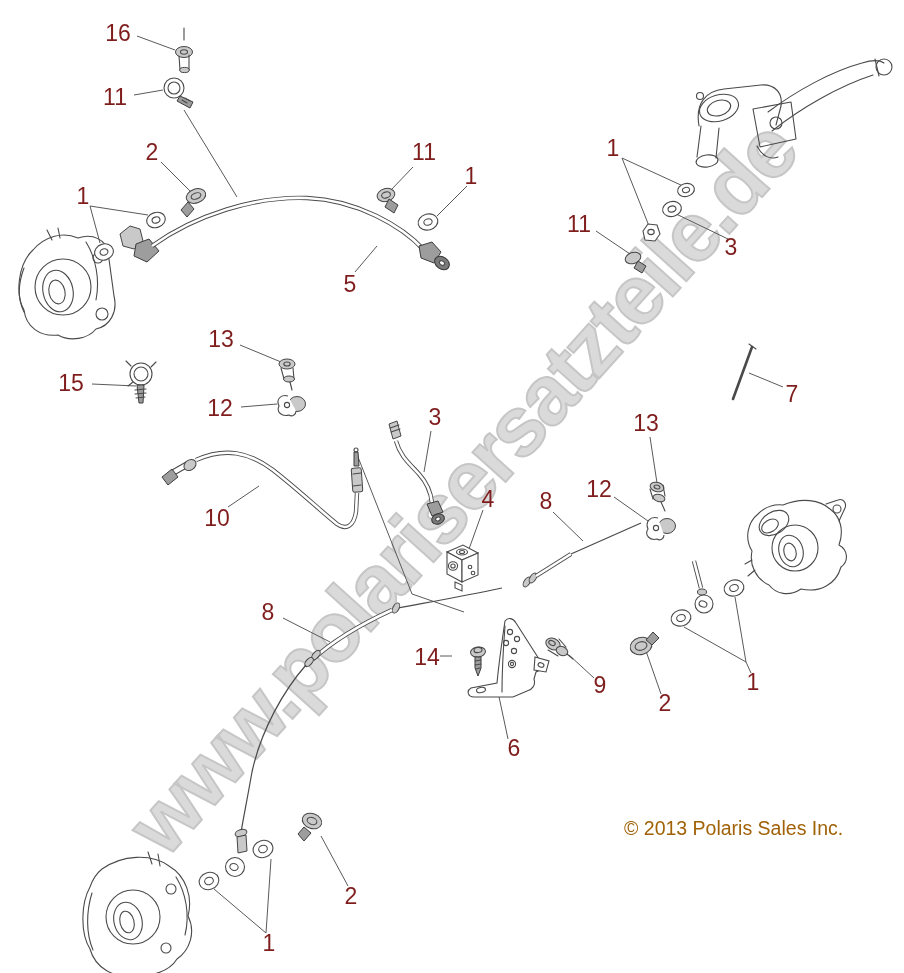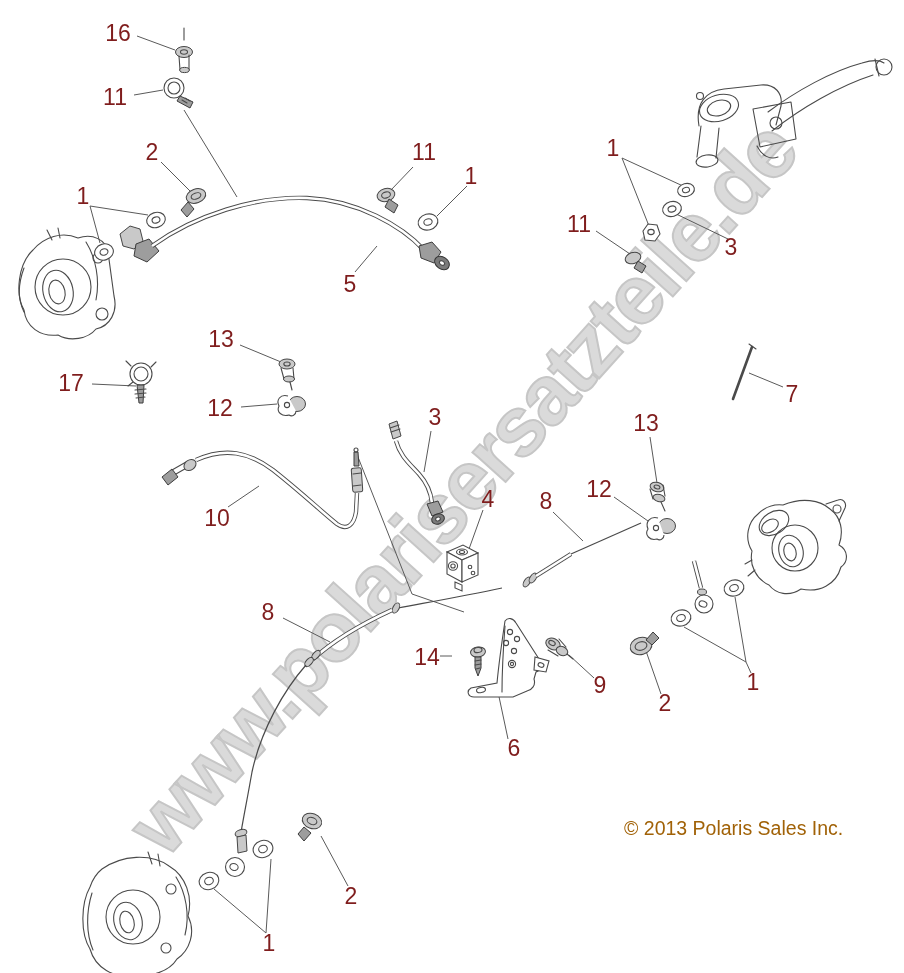--- a/index.html
+++ b/index.html
@@ -364,21 +364,21 @@
   <div class="callout" style="left:115px;top:97px">11</div>
   <div class="callout" style="left:152px;top:152px">2</div>
   <div class="callout" style="left:83px;top:196px">1</div>
   <div class="callout" style="left:424px;top:152px">11</div>
   <div class="callout" style="left:471px;top:176px">1</div>
   <div class="callout" style="left:613px;top:148px">1</div>
   <div class="callout" style="left:579px;top:224px">11</div>
   <div class="callout" style="left:731px;top:247px">3</div>
   <div class="callout" style="left:350px;top:284px">5</div>
   <div class="callout" style="left:221px;top:339px">13</div>
-  <div class="callout" style="left:71px;top:383px">17</div>
+  <div class="callout" style="left:71px;top:383px">15</div>
   <div class="callout" style="left:220px;top:408px">12</div>
   <div class="callout" style="left:792px;top:394px">7</div>
   <div class="callout" style="left:435px;top:417px">3</div>
   <div class="callout" style="left:217px;top:518px">10</div>
   <div class="callout" style="left:488px;top:499px">4</div>
   <div class="callout" style="left:546px;top:501px">8</div>
   <div class="callout" style="left:646px;top:423px">13</div>
   <div class="callout" style="left:599px;top:489px">12</div>
   <div class="callout" style="left:268px;top:612px">8</div>
   <div class="callout" style="left:427px;top:657px">14</div>

